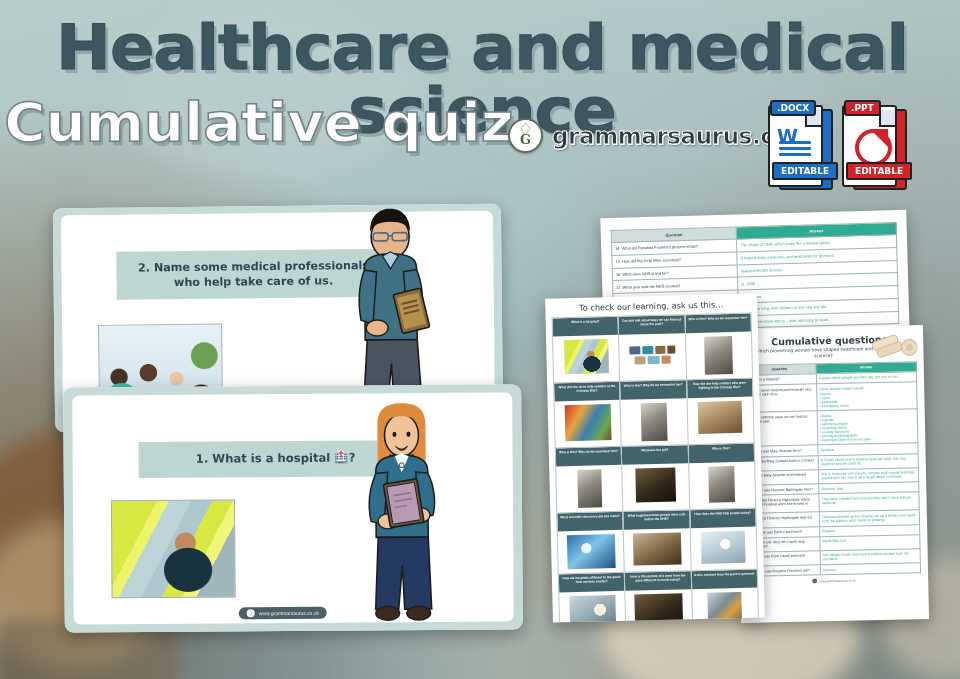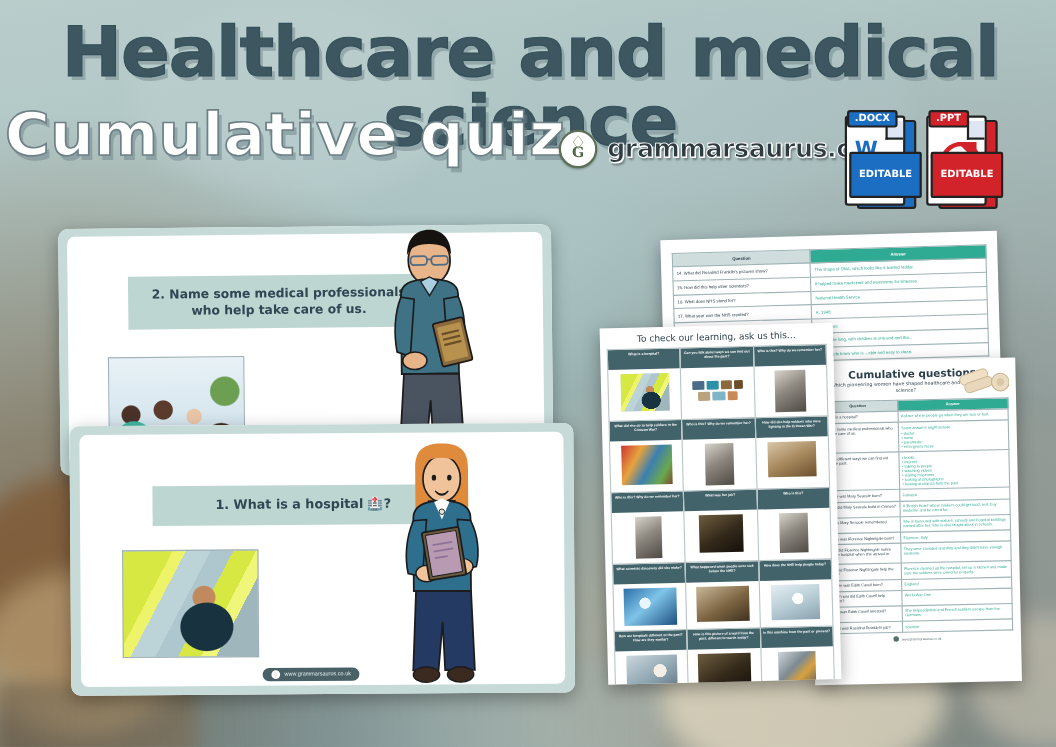--- a/index.html
+++ b/index.html
@@ -55,21 +55,21 @@
 
   
   .filebadges{position:absolute;left:768px;top:100px;display:flex;gap:12px;}
   .fb{position:relative;width:62px;height:86px;}
   .fb .back{position:absolute;left:11px;top:9px;width:50px;height:77px;border-radius:3px;}
   .fb .front{position:absolute;left:0;top:5px;width:51px;height:78px;background:#fff;border:2.5px solid #222;border-radius:3px;
     display:flex;flex-direction:column;align-items:center;justify-content:flex-start;overflow:hidden;}
   .fb .corner{position:absolute;right:-1px;top:3px;width:15px;height:15px;background:#dde6f2;border-left:2.5px solid #222;border-bottom:2.5px solid #222;}
   .fb .ext{position:absolute;left:2px;top:0px;padding:1px 5px;border-radius:3px;color:#fff;font-size:9px;font-weight:bold;
     font-family:"DejaVu Sans",sans-serif;border:2px solid #222;z-index:3;}
-  .fb .editable{position:absolute;left:4px;bottom:6px;padding:14px 7px;border-radius:2px;color:#fff;font-size:9px;font-weight:bold;
+  .fb .editable{position:absolute;left:4px;bottom:6px;padding:2px 7px;border-radius:2px;color:#fff;font-size:9px;font-weight:bold;
     font-family:"DejaVu Sans",sans-serif;border:2px solid #222;z-index:3;margin-top:40px;}
   .fb-docx .back{background:#1b6ec2;border:2.5px solid #222;}
   .fb-docx .ext,.fb-docx .editable{background:#1b6ec2;}
   .fb-ppt .back{background:#d2232a;border:2.5px solid #222;}
   .fb-ppt .ext,.fb-ppt .editable{background:#d2232a;}
   .wmark{font-family:"DejaVu Sans",sans-serif;font-weight:bold;color:#1b6ec2;font-size:19px;margin-top:18px;margin-right:16px;}
   .wlines{position:absolute;left:9px;top:34px;width:32px;}
   .wlines i{display:block;height:2.5px;background:#1b6ec2;margin-bottom:3.5px;border-radius:1px;}
   .pie{position:absolute;left:11px;top:22px;width:29px;height:29px;border-radius:50%;border:4px solid #d2232a;}
   .pie:after{content:"";position:absolute;left:11px;top:-4px;width:18px;height:18px;background:#d2232a;

